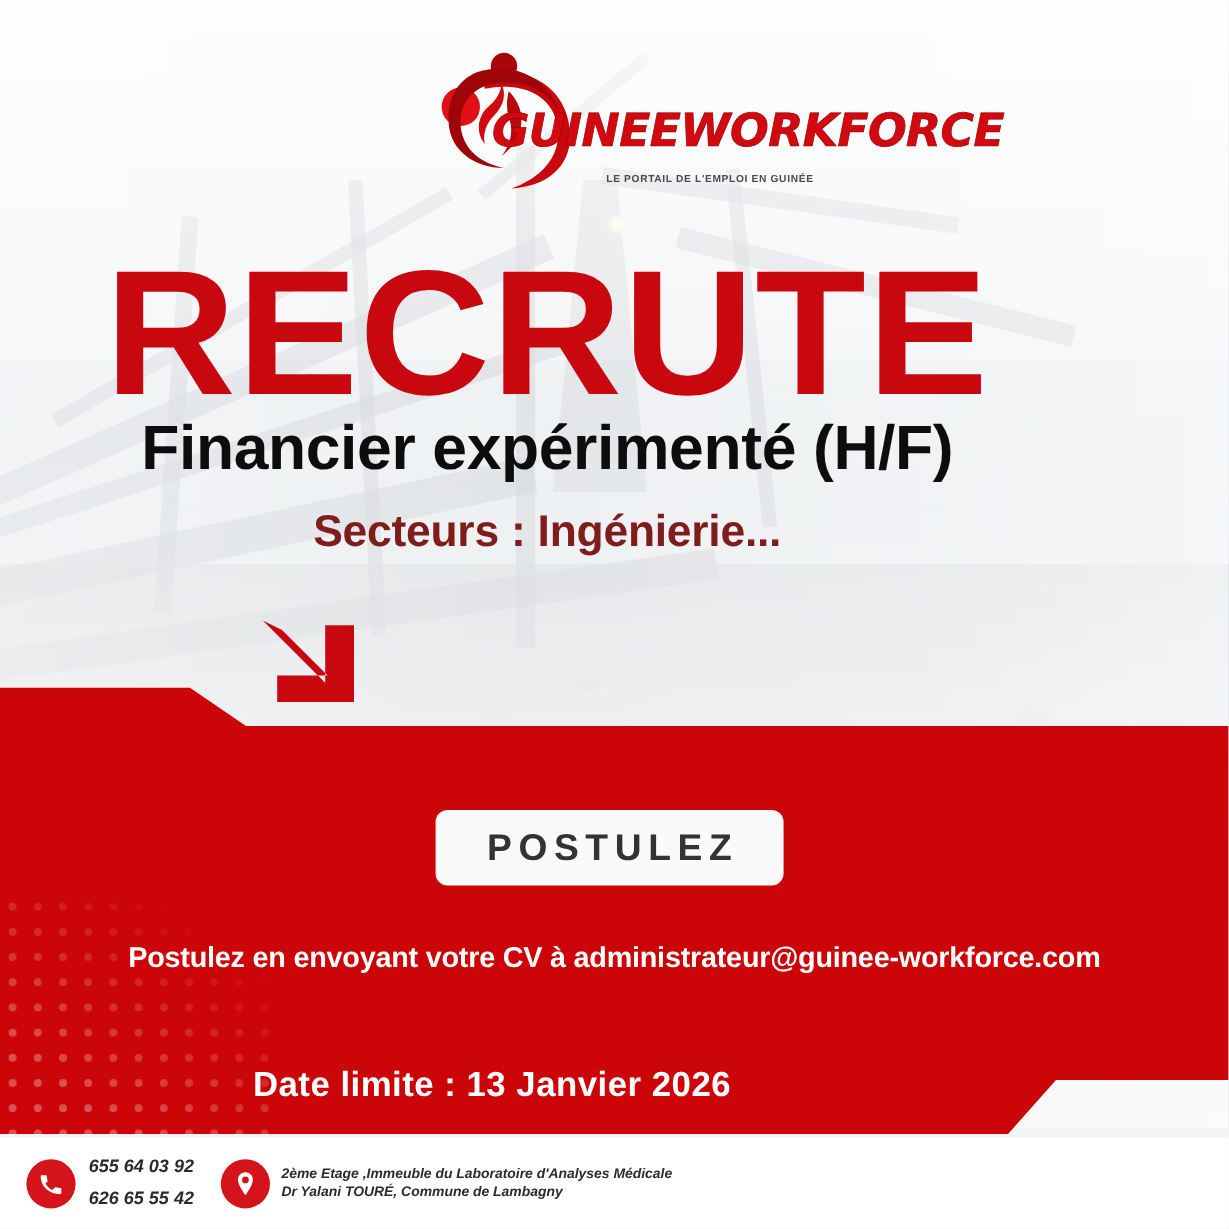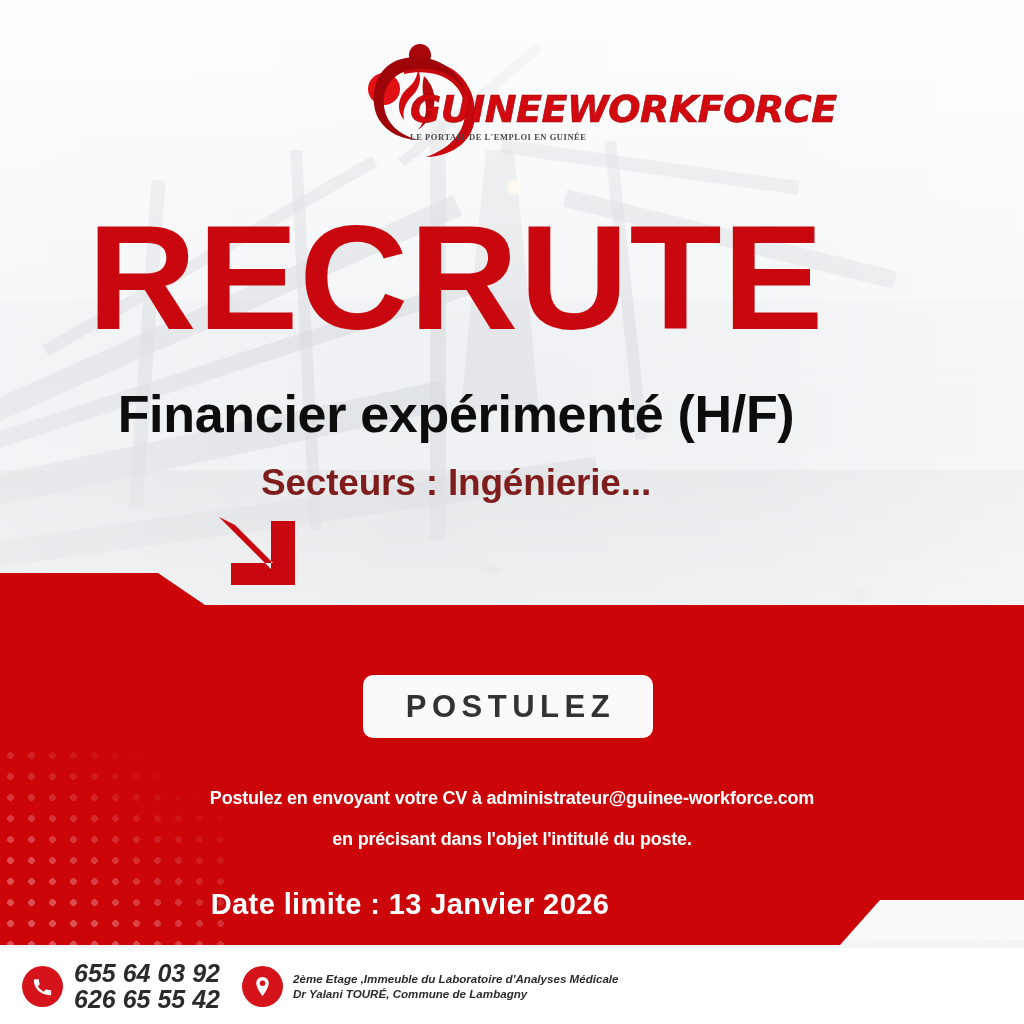--- a/index.html
+++ b/index.html
@@ -97,23 +97,23 @@
   .logo-word {
     font-family:"DejaVu Sans", sans-serif;
     font-weight:bold; font-style:italic;
     font-size:38px; line-height:42px;
     letter-spacing:-0.5px;
     color:#D20A10;
     -webkit-text-stroke:0.6px #9d0509;
     white-space:nowrap;
   }
   .logo-tag {
-    font-family:Liberation Serif, serif;
+    font-family:Liberation Sans, sans-serif;
     font-weight:bold; font-size:8.5px; letter-spacing:0.55px;
-    color:#4a4a4a; margin-top:2px; text-align:left;
+    color:#4a4a4a; margin-top:14px; text-align:right;
     padding-right:4px; white-space:nowrap;
   }
 
   
   .headline {
     position:absolute; left:0; top:214px; width:912px;
     text-align:center;
   }
   .recrute {
     font-family:"Liberation Sans", sans-serif;
@@ -121,21 +121,20 @@
     font-size:148px; line-height:128px;
     letter-spacing:1px;
     color:#C8080E;
     transform:scaleX(1.02);
   }
   .job-title {
     font-family:"Liberation Sans", sans-serif;
     font-weight:bold;
     font-size:52px; line-height:64px;
     color:#0d0d0d;
-    margin-top:40px;
     letter-spacing:-0.3px;
   }
   .sectors {
     font-family:"Liberation Sans", sans-serif;
     font-weight:bold;
     font-size:37px; line-height:46px;
     color:#7f1d1d;
     margin-top:14px;
     letter-spacing:-0.2px;
   }
@@ -170,21 +169,21 @@
     font-weight:bold; font-size:31px;
     letter-spacing:5.5px; color:#333333;
     padding-left:5px;
   }
 
   
   .apply-copy {
     position:absolute; left:0; top:778px; width:1024px;
     text-align:center; color:#ffffff;
     font-family:"Liberation Sans", sans-serif;
-    font-weight:bold; font-size:18px; line-height:41px;
+    font-weight:bold; font-size:24px; line-height:41px;
     letter-spacing:-0.2px;
   }
   .deadline {
     position:absolute; left:0; top:888px; width:820px;
     text-align:center; color:#ffffff;
     font-family:"Liberation Sans", sans-serif;
     font-weight:bold; font-size:29px; letter-spacing:0.4px;
   }
 
   
@@ -203,21 +202,21 @@
     width:41px; height:41px; border-radius:50%;
     background:#D4131A;
     display:flex; align-items:center; justify-content:center;
   }
   .cicon.sm { width:37px; height:37px; }
 
   .phone-lines {
     margin-left:11px;
     font-family:"Liberation Sans", sans-serif;
     font-style:italic; font-weight:bold;
-    font-size:25px; line-height:26px;
+    font-size:15px; line-height:26px;
     color:#2b2b2b; white-space:nowrap;
   }
   .mail-text {
     margin-left:12px;
     font-family:"Liberation Sans", sans-serif;
     font-style:italic; font-weight:bold;
     font-size:22px; color:#2b2b2b; white-space:nowrap;
   }
   .addr-lines {
     margin-left:10px;
@@ -294,21 +293,20 @@
   <div class="red-banner">
     <div class="halftone"></div>
   </div>
 
   <div class="postulez-btn">
     <span class="postulez-label">POSTULEZ</span>
   </div>
 
   <div class="apply-copy">
     <div>Postulez en envoyant votre CV à administrateur@guinee-workforce.com</div>
-    <div>en précisant dans l'objet l'intitulé du poste.</div>
   </div>
 
   <div class="deadline">Date limite : 13 Janvier 2026</div>
 
   <div class="footer">
 
     <div class="contact-item cg-phone">
       <span class="cicon">
         <svg viewBox="0 0 24 24" width="23" height="23" fill="#ffffff">
           <path d="M6.6 10.8c1.5 2.9 3.7 5.1 6.6 6.6l2.2-2.2c.3-.3.7-.4 1-.2

